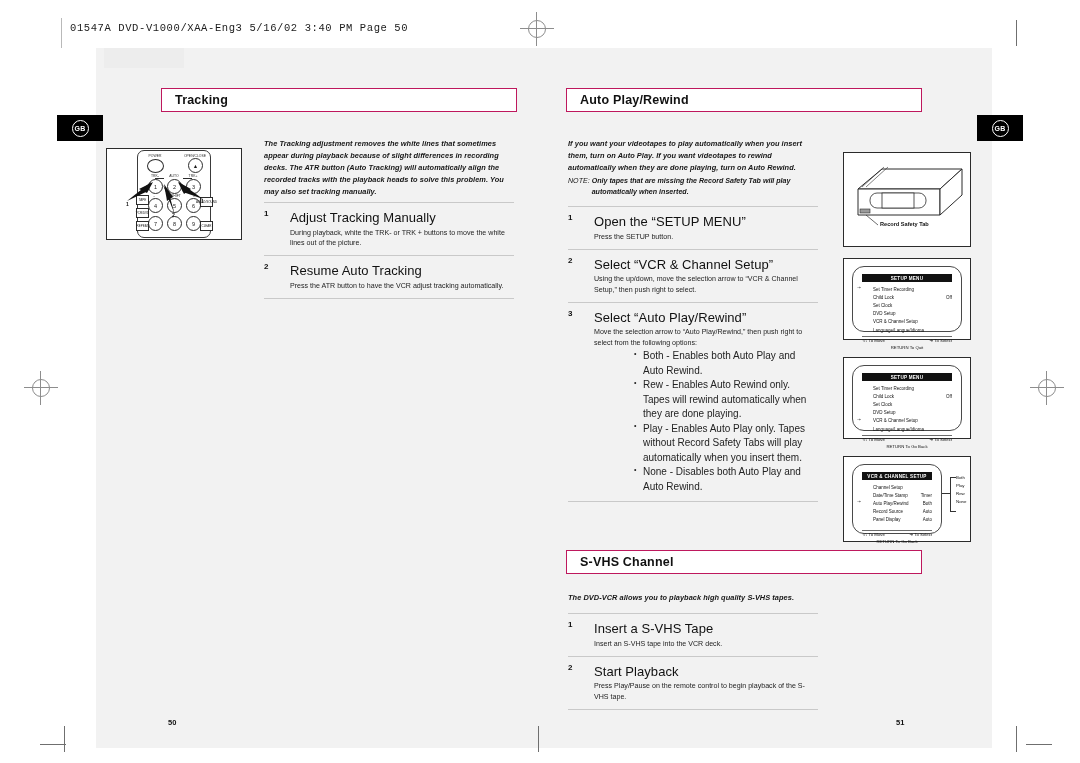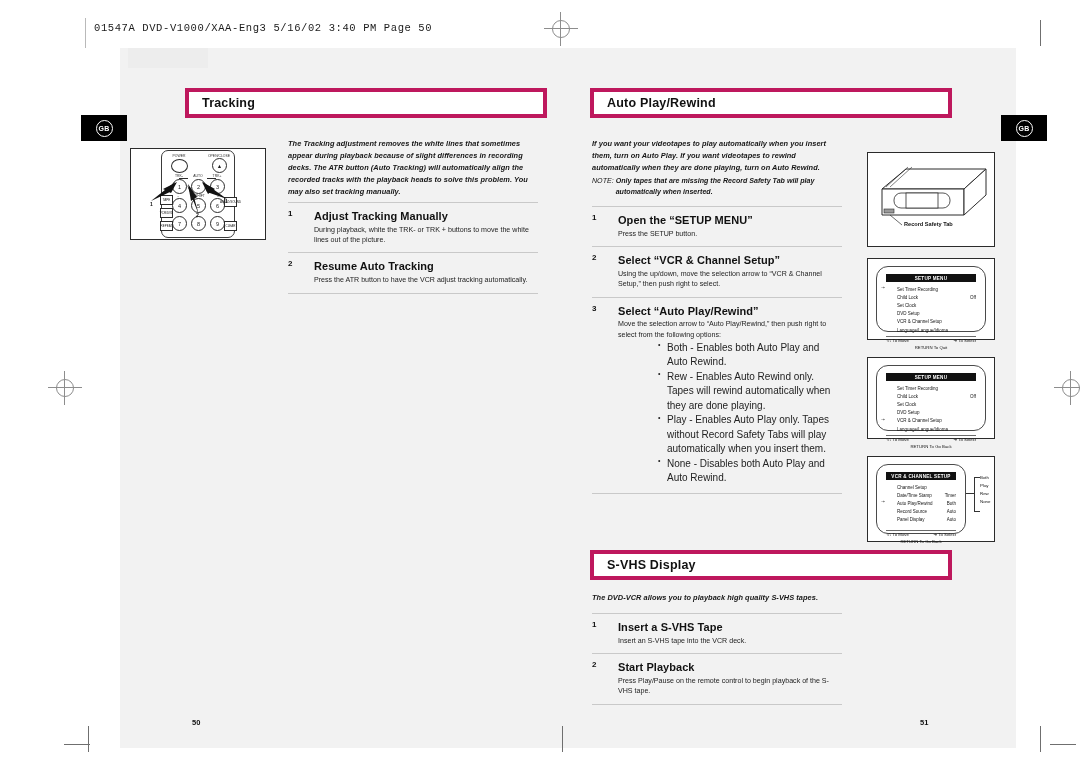--- a/index.html
+++ b/index.html
@@ -2,21 +2,21 @@
 <html><head>
 <meta charset="utf-8">
 <style>
   html,body{margin:0;padding:0;}
   body{
     width:1080px;height:763px;background:#ffffff;
     font-family:"Liberation Sans",sans-serif;
     position:relative;overflow:hidden;
     -webkit-font-smoothing:antialiased;
   }
-  .page{position:absolute;inset:0;margin-left:24px;}
+  .page{position:absolute;inset:0;}
 
   
   .regmark{position:absolute;width:34px;height:34px;}
   .regmark .rv{position:absolute;left:16px;top:0;width:1px;height:34px;background:#8d8d8d;}
   .regmark .rh{position:absolute;top:16px;left:0;height:1px;width:34px;background:#8d8d8d;}
   .regmark .rc{position:absolute;left:8px;top:8px;width:16px;height:16px;border:1px solid #8d8d8d;border-radius:50%;}
   .reg-top{left:520px;top:12px;}
   .reg-left{left:24px;top:371px;}
   .reg-right{left:1030px;top:371px;}
   .trim{position:absolute;background:#6f6f6f;}
@@ -42,21 +42,21 @@
   .gbtab .gbcircle{
     width:15px;height:15px;border:1px solid #fff;border-radius:50%;
     color:#fff;font-size:7px;font-weight:bold;
     display:flex;align-items:center;justify-content:center;letter-spacing:.3px;
   }
   .gb-left{left:57px;top:115px;}
   .gb-right{left:977px;top:115px;}
 
   
   .titlebar{
-    position:absolute;border:4px solid #be185d;background:#fff;
+    position:absolute;border:1px solid #be185d;background:#fff;
     height:22px;display:flex;align-items:center;
   }
   .titlebar span{
     font-size:12.5px;font-weight:bold;color:#111;
     padding-left:13px;letter-spacing:.2px;
   }
 
   
   .intro{
     position:absolute;font-size:7.4px;font-style:italic;font-weight:bold;
@@ -70,21 +70,21 @@
   .note .nbody{display:inline-block;width:215px;vertical-align:top;}
 
   .steps{position:absolute;}
   .step{position:relative;padding:6px 0 7px 0;border-top:1px solid #c9c9c9;}
   .step:first-child{border-top:1px solid #c9c9c9;}
   .step .num{
     position:absolute;left:0;top:6px;width:14px;
     font-size:8px;font-weight:bold;color:#111;text-align:left;
   }
   .step .stitle{
-    font-size:11px;font-weight:bold;color:#111;margin-left:26px;
+    font-size:13px;font-weight:normal;color:#111;margin-left:26px;
     line-height:1.35;letter-spacing:.05px;
   }
   .step .sbody{
     font-size:7.1px;color:#232323;margin-left:26px;line-height:1.45;margin-top:1px;
   }
   .step .blist{margin:1px 0 0 26px;}
   .step .blist li{
     list-style:none;font-size:10px;color:#232323;line-height:1.45;
     position:relative;padding-left:9px;
   }
@@ -289,21 +289,21 @@
         <li>Both - Enables both Auto Play and Auto Rewind.</li>
         <li>Rew - Enables Auto Rewind only. Tapes will rewind automatically when they are done playing.</li>
         <li>Play - Enables Auto Play only. Tapes without Record Safety Tabs will play automatically when you insert them.</li>
         <li>None - Disables both Auto Play and Auto Rewind.</li>
       </ul>
     </div>
     <div class="steps-end"></div>
   </div>
 
   <div class="titlebar" style="left:566px;top:550px;width:354px;">
-    <span>S-VHS Display</span>
+    <span>S-VHS Channel</span>
   </div>
 
   <div class="intro" style="left:568px;top:592px;width:252px;">The DVD-VCR allows you to playback high quality S-VHS tapes.</div>
 
   <div class="steps" style="left:568px;top:613px;width:250px;">
     <div class="step">
       <div class="num">1</div>
       <div class="stitle">Insert a S-VHS Tape</div>
       <div class="sbody">Insert an S-VHS tape into the VCR deck.</div>
     </div>

